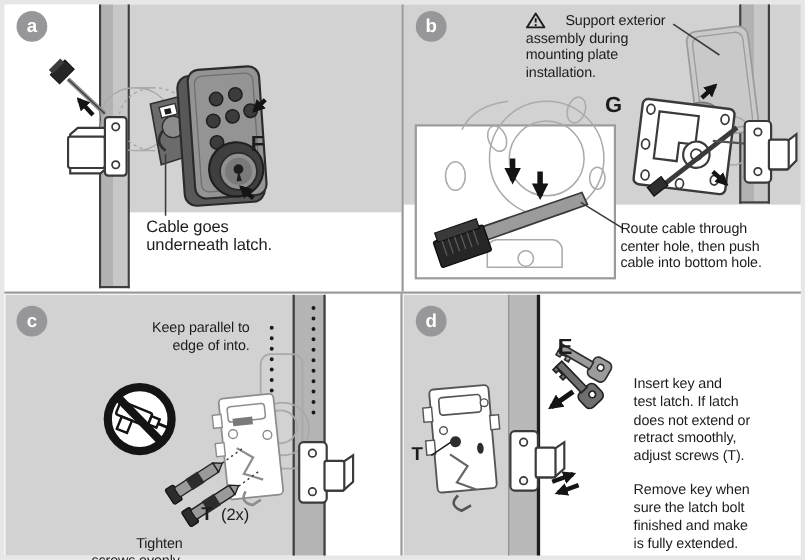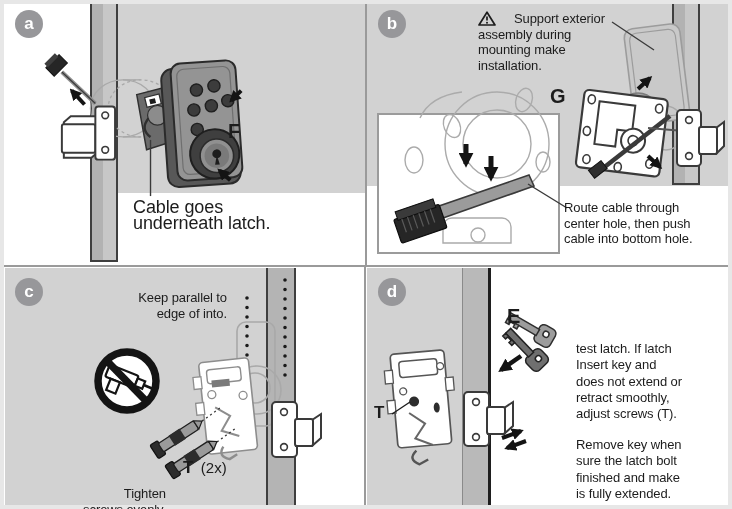--- a/index.html
+++ b/index.html
@@ -22,21 +22,21 @@
   .strip-bottom{border-bottom:2px solid #3f3f3f;}
   .strip-flat{background:#b4b4b4;}
   .strip-d{
     background:#b9b9b9;border-left:1px solid #8a8a8a;border-right:3px solid #1e1e1e;
     box-sizing:border-box;
   }
   .badge{
     width:28px;height:28px;border-radius:50%;background:#97979a;
     color:#fff;font-weight:bold;font-size:17px;line-height:28px;text-align:center;
   }
-  .cap{font-size:18px;line-height:16px;letter-spacing:-0.1px;}
+  .cap{font-size:15px;line-height:16px;letter-spacing:-0.1px;}
   .cap-tight{font-size:13px;line-height:15.5px;letter-spacing:-0.1px;}
   .part-label{font-size:20px;font-weight:bold;}
   .right{text-align:right;}
   .para{font-size:13px;line-height:16.3px;letter-spacing:-0.1px;}
   .warn-line1{display:flex;align-items:center;gap:18px;}
   svg{display:block;}
 </style>
 </head>
 <body>
 
@@ -333,21 +333,21 @@
   <div class="abs cap-tight" style="left:478px;top:11px;width:160px;">
     <div class="warn-line1">
       <svg width="18" height="15" viewBox="0 0 18 15">
         <path d="M9 1.2 L17 14 H1 Z" fill="none" stroke="#1c1c1c" stroke-width="1.7" stroke-linejoin="round"></path>
         <line x1="9" y1="5.5" x2="9" y2="9.5" stroke="#1c1c1c" stroke-width="1.7"></line>
         <circle cx="9" cy="11.8" r="1" fill="#1c1c1c"></circle>
       </svg>
       <span>Support exterior</span>
     </div>
     <div>assembly during</div>
-    <div>mounting make</div>
+    <div>mounting plate</div>
     <div>installation.</div>
   </div>
   <div class="abs part-label" style="left:550px;top:85px;">G</div>
   <div class="abs cap-tight" style="left:564px;top:200px;">
     <div>Route cable through</div>
     <div>center hole, then push</div>
     <div>cable into bottom hole.</div>
   </div>
 
   <div class="abs cap-tight right" style="left:117px;top:290px;width:110px;">
@@ -359,22 +359,22 @@
     <span style="font-size:15px;margin-left:3px;">(2x)</span>
   </div>
   <div class="abs cap-tight right" style="left:70px;top:486px;width:96px;">
     <div>Tighten</div>
     <div>screws evenly.</div>
   </div>
 
   <div class="abs part-label" style="left:507px;top:305px;">E</div>
   <div class="abs" style="left:374px;top:403px;font-weight:bold;font-size:17px;">T</div>
   <div class="abs para" style="left:576px;top:341px;">
+    <div>Insert key and</div>
     <div>test latch. If latch</div>
-    <div>Insert key and</div>
     <div>does not extend or</div>
     <div>retract smoothly,</div>
     <div>adjust screws (T).</div>
   </div>
   <div class="abs para" style="left:576px;top:437px;">
     <div>Remove key when</div>
     <div>sure the latch bolt</div>
     <div>finished and make</div>
     <div>is fully extended.</div>
   </div>

